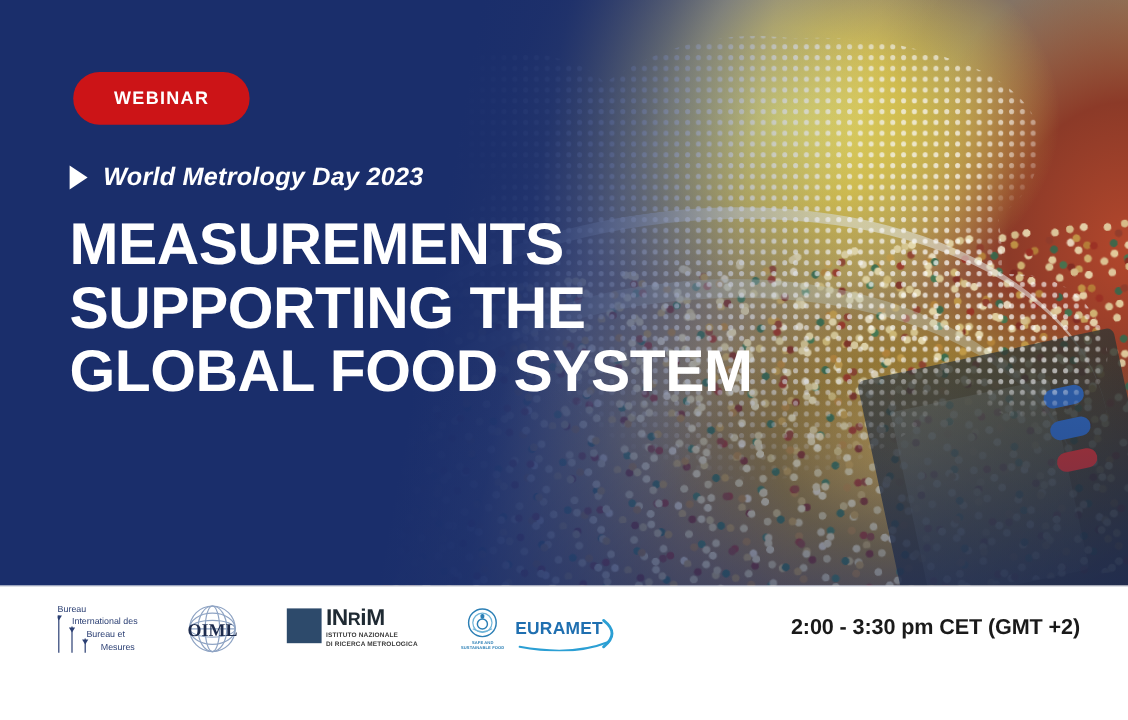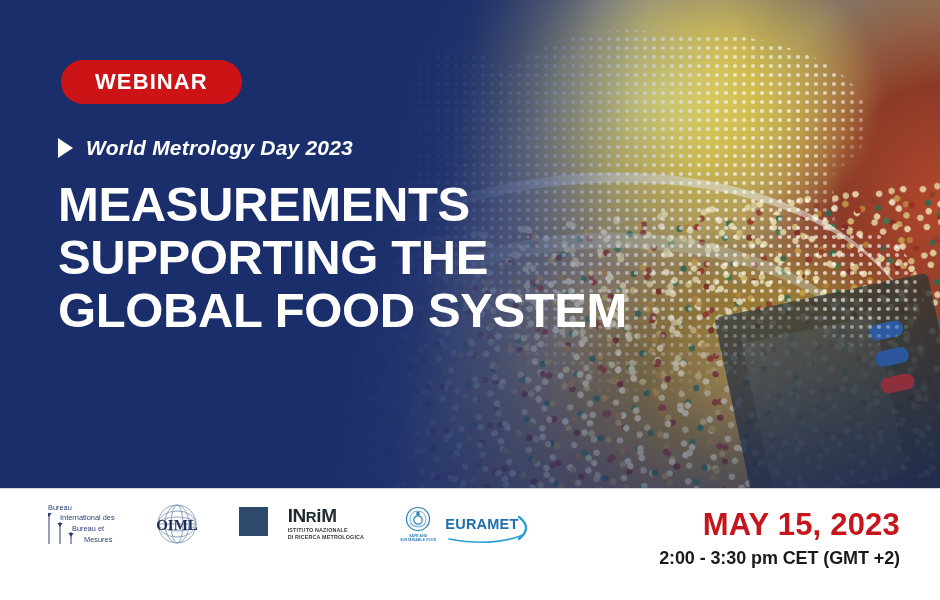--- a/index.html
+++ b/index.html
@@ -147,21 +147,21 @@
 
   .badge {
     position:absolute; left:61px; top:60px;
     height:44px; padding:0 34px;
     background:#cc1417;
     border-radius:22px;
     display:flex; align-items:center; justify-content:center;
   }
   .badge span {
     color:#fff;
-    font-size:22px;
+    font-size:15px;
     font-weight:bold;
     letter-spacing:1.1px;
   }
 
   .kicker {
     position:absolute; left:58px; top:136px;
     display:flex; align-items:center; gap:13px;
   }
   .kicker .tri {
     width:0;height:0;
@@ -206,21 +206,21 @@
   .bipm .l2 { padding-left:12px; }
   .bipm .l3 { padding-left:24px; }
   .bipm .l4 { padding-left:36px; }
   .bipm svg { position:absolute; left:0; top:9px; }
 
   
   .oiml { position:relative; width:52px; height:46px; }
   .oiml svg { display:block; }
 
   
-  .inrim { display:flex; align-items:stretch; gap:20px; }
+  .inrim { display:flex; align-items:stretch; gap:4px; }
   .inrim .sq { width:29px; height:29px; background:#2d4a6b; }
   .inrim .tx { display:flex; flex-direction:column; justify-content:center; }
   .inrim .nm { color:#1f2a33; font-size:19px; font-weight:bold; line-height:18px; letter-spacing:-.4px; }
   .inrim .nm i { font-style:normal; font-size:15px; }
   .inrim .sub { color:#3a3a3a; font-size:5.4px; font-weight:bold; line-height:6.6px; letter-spacing:.15px; margin-top:1px; }
 
   
   .euramet { display:flex; align-items:center; gap:9px; }
   .euramet .mark { display:flex; flex-direction:column; align-items:center; }
   .euramet .mtag { color:#2b7fb5; font-size:3.4px; font-weight:bold; line-height:4.4px; text-align:center; margin-top:2px; letter-spacing:.1px; }
@@ -384,17 +384,16 @@
           <svg width="96" height="30" viewBox="0 0 96 30" style="position:absolute;left:-4px;top:-3px;">
             <path d="M78 4 q14 11 0 22" fill="none" stroke="#2b9fd4" stroke-width="2.4" stroke-linecap="round"></path>
             <path d="M8 26 q44 8 74 -4" fill="none" stroke="#2b9fd4" stroke-width="1.6" stroke-linecap="round"></path>
           </svg>
           <span class="wm">EURAMET</span>
         </div>
       </div>
     </div>
 
     <div class="dateblock">
-      <div class="d">MAY 15, 2023</div>
       <div class="t">2:00 - 3:30 pm CET (GMT +2)</div>
     </div>
   </div>
 </div>
 
 </body></html>

